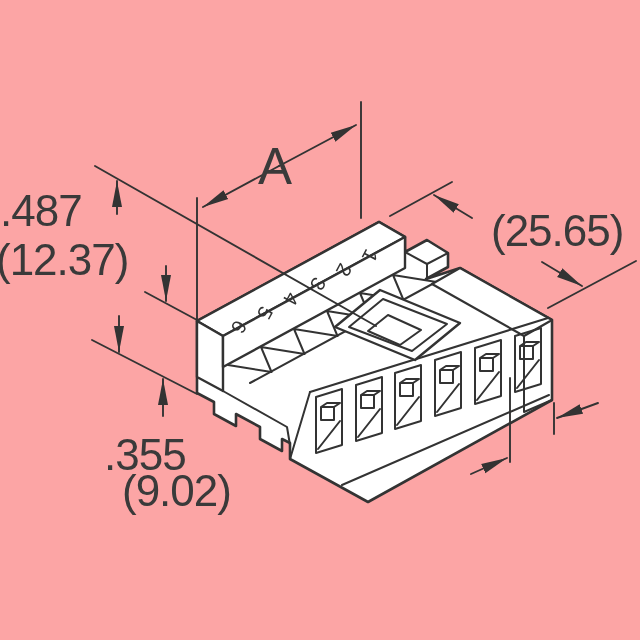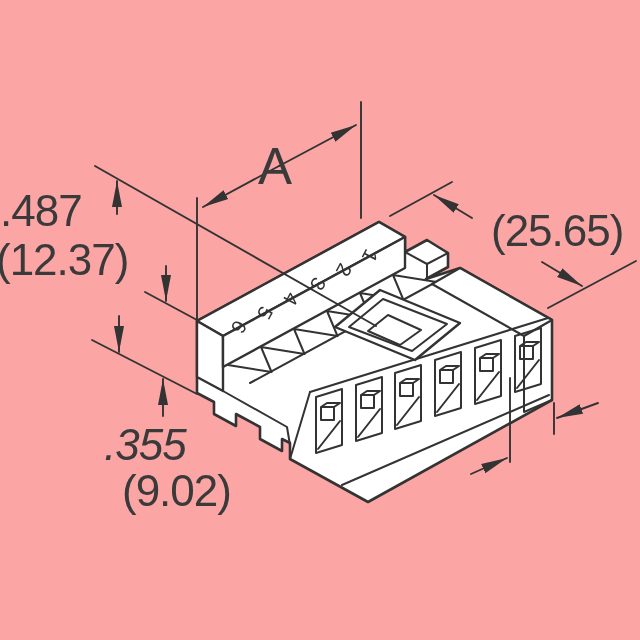--- a/index.html
+++ b/index.html
@@ -10,21 +10,21 @@
   .stage svg{position:absolute;left:0;top:0;}
   .dim{
     position:absolute;font-size:44px;letter-spacing:-1px;color:#3a3a3a;
     line-height:1;white-space:nowrap;font-family:"Liberation Sans", sans-serif;
   }
   .t487{left:0px;top:189px;}
   .t1237{left:-4px;top:238px;}
   .tA{left:258px;top:141px;font-size:51px;}
   .t101{left:521px;top:147px;}
   .t2565{left:491px;top:196px;margin-top:13px;}
-  .t355{left:104px;top:423px;font-style:italic;}
+  .t355{left:104px;top:433px;}
   .t902{left:90px;top:469px;margin-left:32px;}
   .t156{left:418px;top:488px;}
   .pin{
     position:absolute;font-size:20px;color:#333333;line-height:1;
     transform:translate(-50%,-50%) rotate(118deg);
     font-family:"Liberation Sans", sans-serif;
   }
   .pp6{left:239px;top:327px;} .pp5{left:265px;top:313px;} .pp4{left:291px;top:299px;}
   .pp3{left:318px;top:284px;} .pp2{left:344px;top:270px;} .pp1{left:370px;top:256px;}
 </style>

